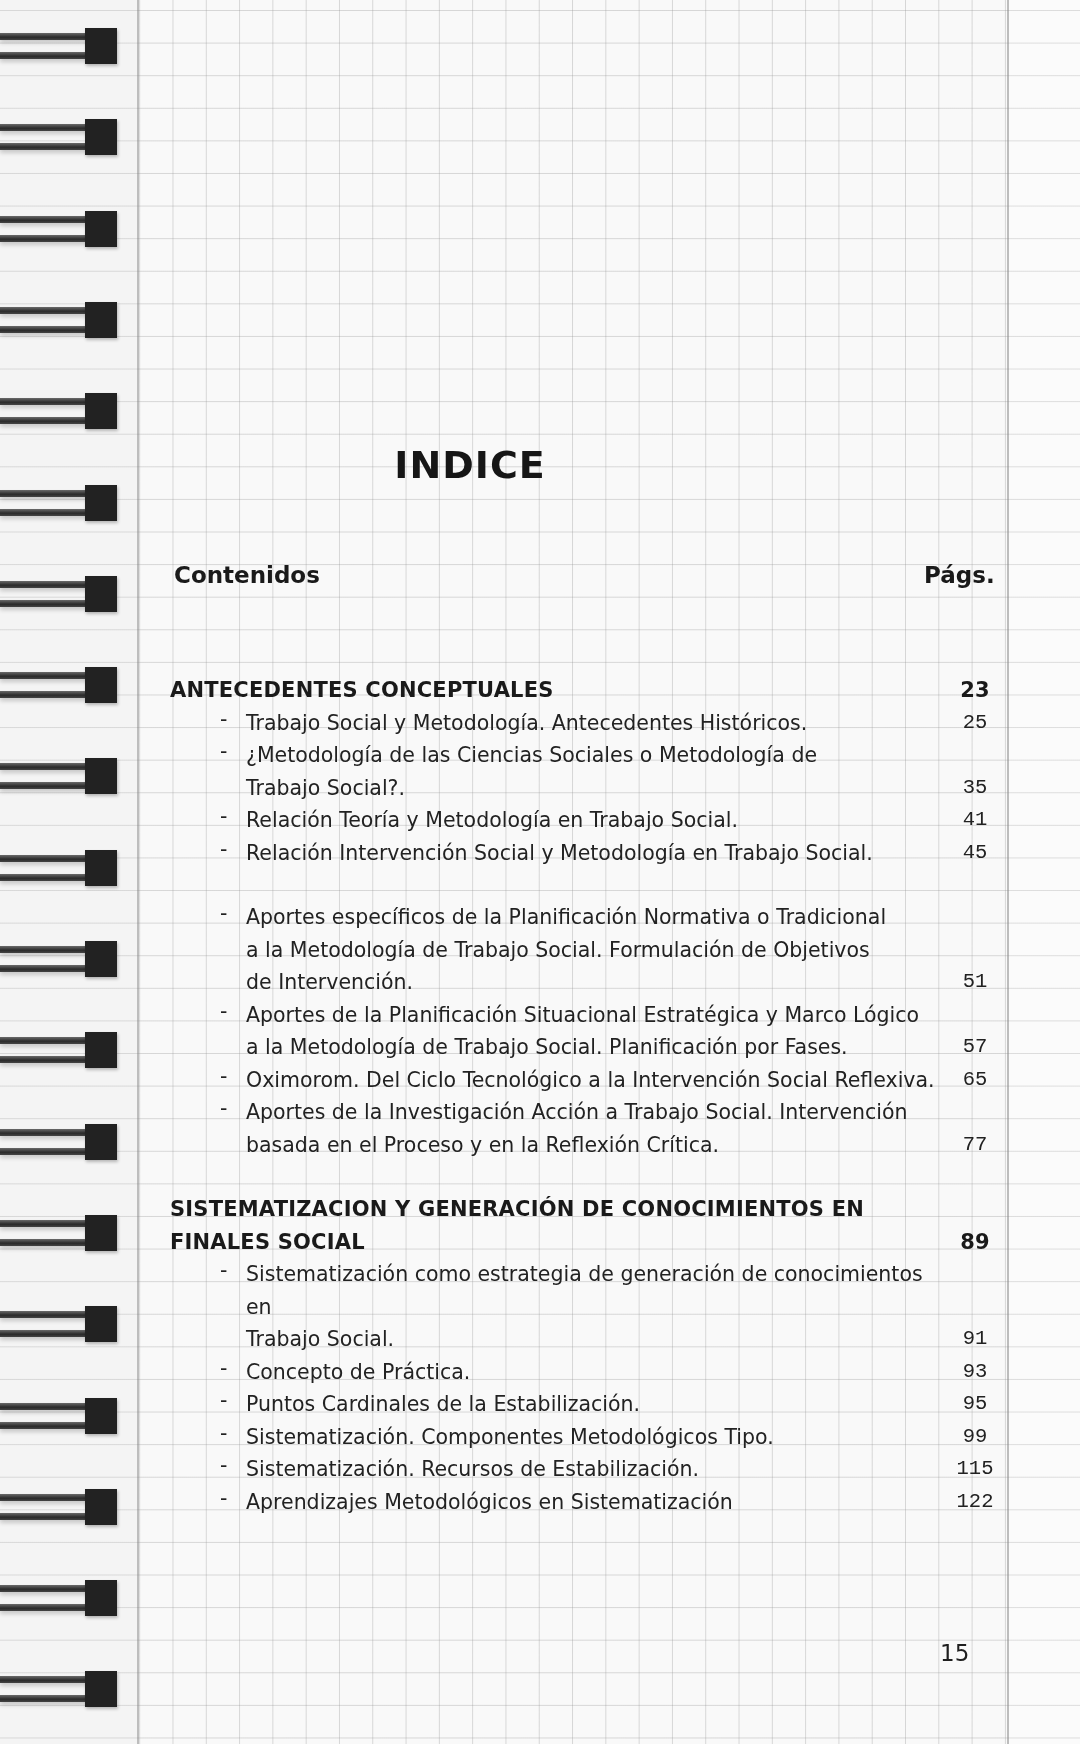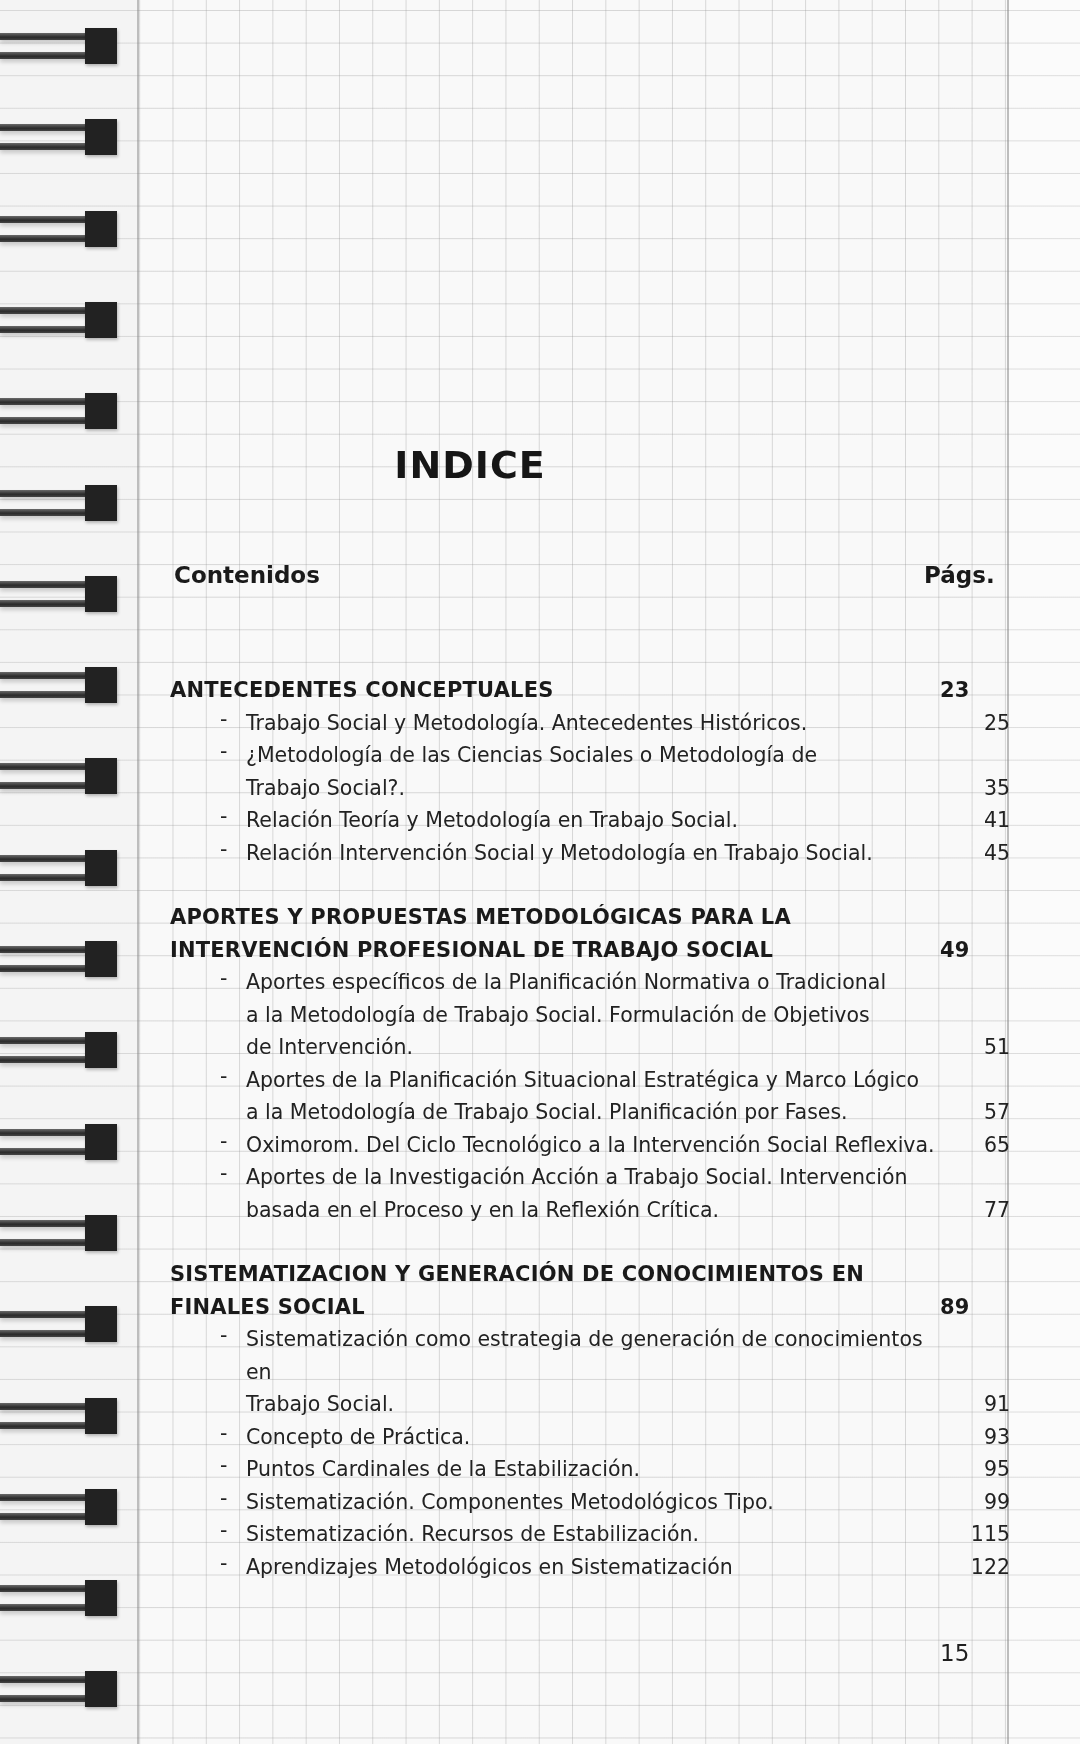--- a/index.html
+++ b/index.html
@@ -69,31 +69,31 @@
   .col-head.left { left:174px; }
   .col-head.right { left:924px; }
   .toc {
     position:absolute; left:150px; top:674px; width:840px;margin-left:20px;
   }
   .section { margin-bottom:32px; }
   .row {
     display:flex; align-items:flex-end; min-height:32.5px; line-height:32.5px;
   }
   .row .txt { flex:1; }
-  .row .pg { width:70px; text-align:left; }
+  .row .pg { width:70px; text-align:center; }
   .sec-row .txt, .sec-row .pg {
     font-weight:bold; font-size:21px; color:#1a1a1a; letter-spacing:0.2px;
   }
   .item-row { font-size:20.5px; color:#222; }
   .item-row .dash { display:inline-block; width:26px; padding-left:25px; }
   .item-wrap { display:flex; align-items:flex-end; }
   .item-wrap .body { flex:1; display:flex; }
   .item-wrap .dash { width:26px; margin-left:25px; flex:none; }
   .item-wrap .text { flex:1; white-space:pre-line; line-height:32.5px; }
-  .item-wrap .pg { width:70px; text-align:right; line-height:32.5px; }
+  .item-wrap .pg { width:70px; text-align:center; line-height:32.5px;font-family:Liberation Mono, monospace; }
   .page-number {
     position:absolute; left:940px; top:1640px; width:54px; 
     font-size:23px; color:#1f1f1f;
   }
 </style>
 </head>
 <body>
 
 <div class="page"></div>
 <div class="left-strip"></div>
@@ -234,25 +234,20 @@
       </div>
       <div class="item-wrap item-row">
         <div class="body">
           <span class="dash">-</span>
           <span class="text">Relación Intervención Social y Metodología en Trabajo Social.</span>
         </div>
         <span class="pg">45</span>
       </div>
     </div>
     <div class="section">
-      <div class="row sec-row">
-        <span class="txt" style="white-space:pre-line">APORTES Y PROPUESTAS METODOLÓGICAS PARA LA
-INTERVENCIÓN PROFESIONAL DE TRABAJO SOCIAL</span>
-        <span class="pg">49</span>
-      </div>
       <div class="item-wrap item-row">
         <div class="body">
           <span class="dash">-</span>
           <span class="text">Aportes específicos de la Planificación Normativa o Tradicional
 a la Metodología de Trabajo Social. Formulación de Objetivos
 de Intervención.</span>
         </div>
         <span class="pg">51</span>
       </div>
       <div class="item-wrap item-row">

